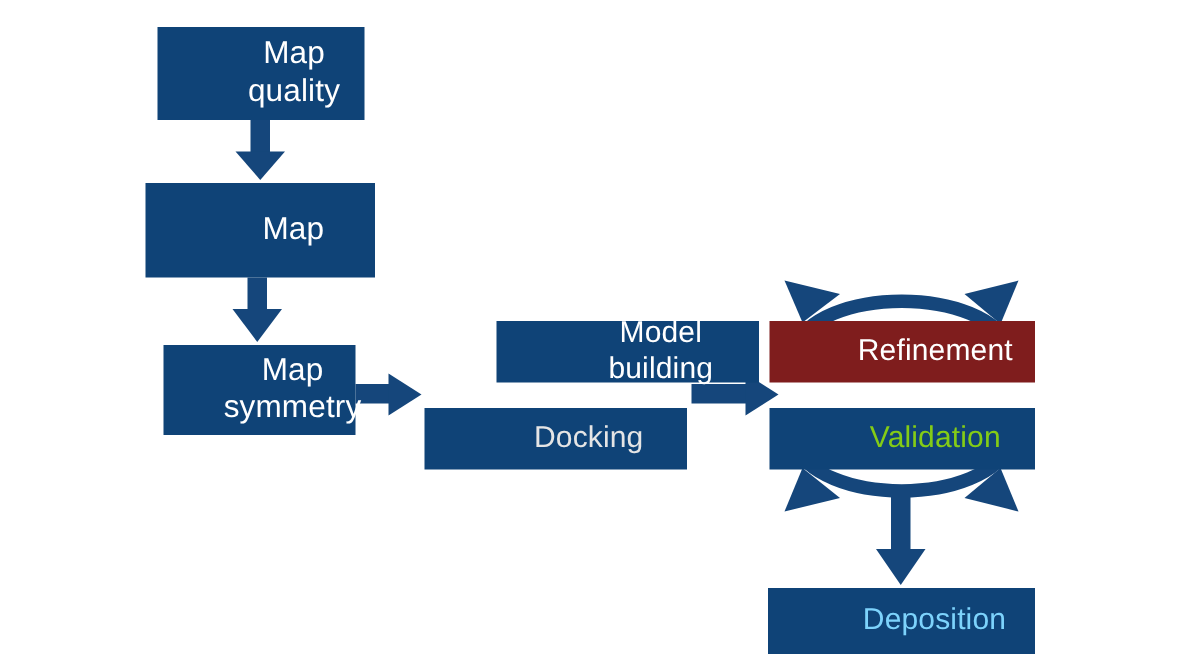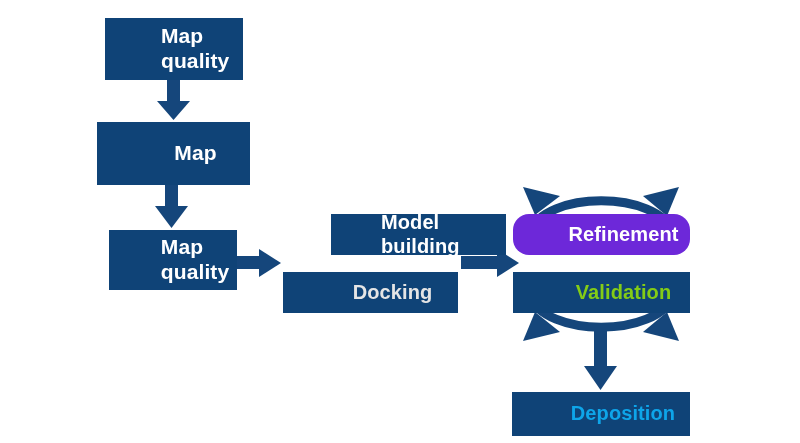--- a/index.html
+++ b/index.html
@@ -12,22 +12,22 @@
   }
   #canvas{position:relative;width:800px;height:443px;}
 
   .node{
     position:absolute;
     background:var(--blue,#0F4377);
     color:#ffffff;
     display:flex;
     align-items:center;
     justify-content:center;
-    text-align:left;
-    font-weight:bold;
+    text-align:center;
+    font-weight:normal;
     line-height:1.18;
     letter-spacing:.1px;
     box-sizing:border-box;
     user-select:none;
     padding-left:44px;
   }
   .node span{display:block;padding:0 6px;}
 
   
   #n-map-quality      {left:105px;top:18px; width:138px;height:62px; font-size:21px;}
@@ -103,37 +103,37 @@
 
   <div class="node" id="n-map-improvement" style="background: rgb(15, 67, 119); color: rgb(255, 255, 255);">
     <span>
       <span>Map</span>
     </span>
   </div>
 
   <div class="node" id="n-map-symmetry" style="background: rgb(15, 67, 119); color: rgb(255, 255, 255);">
     <span>
       <span>Map</span>
-      <span>quality</span>
+      <span>symmetry</span>
     </span>
   </div>
 
   <div class="node" id="n-model-building" style="background: rgb(15, 67, 119); color: rgb(255, 255, 255); margin-left: 48px;">
     <span>Model building</span>
   </div>
 
   <div class="node" id="n-docking" style="background: rgb(15, 67, 119); color: #e5e5e5;">
     <span>Docking</span>
   </div>
 
-  <div class="node" id="n-refinement" style="background: #6d28d9; color: rgb(255, 255, 255); border-radius: 16px;">
+  <div class="node" id="n-refinement" style="background: #7f1d1d; color: rgb(255, 255, 255);">
     <span>Refinement</span>
   </div>
 
   <div class="node" id="n-validation" style="background: rgb(15, 67, 119); color: #84cc16;">
     <span>Validation</span>
   </div>
 
-  <div class="node" id="n-deposition" style="background: rgb(15, 67, 119); color: #0ea5e9;">
+  <div class="node" id="n-deposition" style="background: rgb(15, 67, 119); color: #7dd3fc;">
     <span>Deposition</span>
   </div>
 
 </div>
 
 </body></html>

